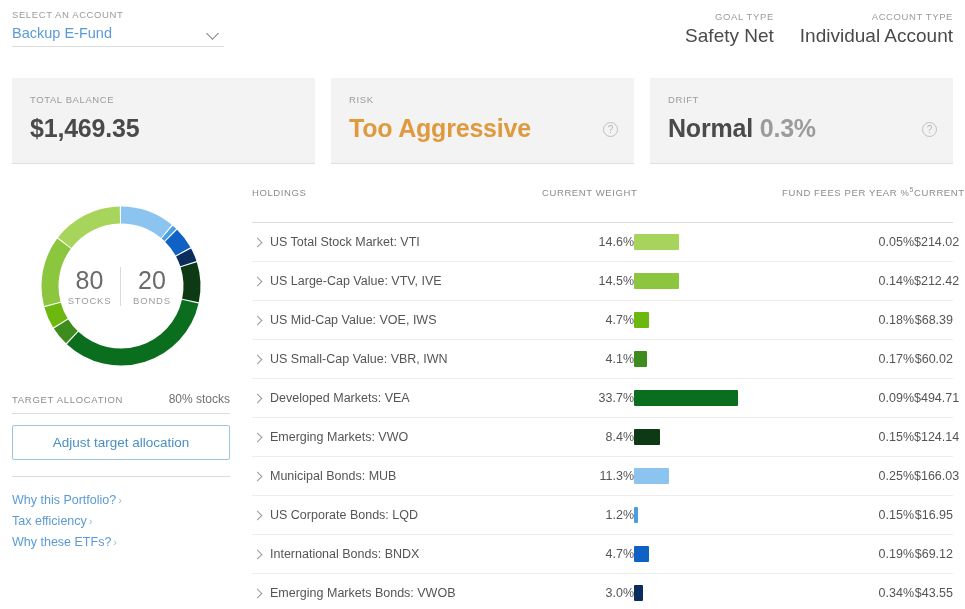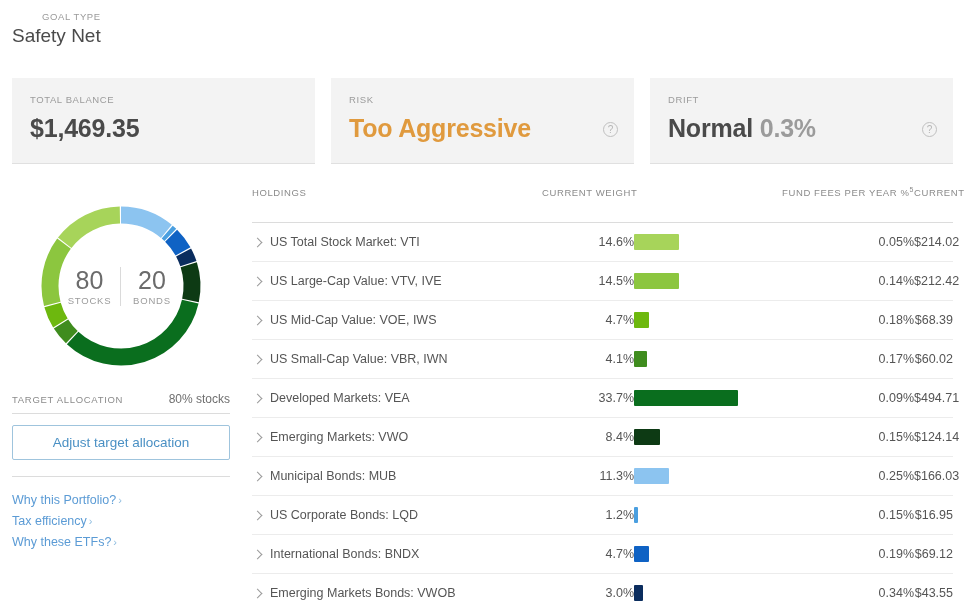--- a/index.html
+++ b/index.html
@@ -237,25 +237,36 @@
   }
   tr.total-row td.c-weight { color: #555; }
   tr.total-row td.c-fee { color: #555; }
   .sup { font-size: 7px; vertical-align: super; }
 </style>
 </head>
 <body>
 
 <div class="header">
 
+  <div class="acct-select">
+    <div class="kicker">SELECT AN ACCOUNT</div>
+    <div class="acct-row">
+      <span class="acct-name">Backup E-Fund</span>
+      <span class="chev-dn"></span>
+    </div>
+  </div>
 
   <div class="hdr-right">
     <div class="hdr-stat">
       <div class="kicker">GOAL TYPE</div>
       <div class="hdr-val">Safety Net</div>
+    </div>
+    <div class="hdr-stat">
+      <div class="kicker">ACCOUNT TYPE</div>
+      <div class="hdr-val">Individual Account</div>
     </div>
   </div>
 </div>
 
 <div class="cards">
 
   <div class="card">
     <div class="kicker">TOTAL BALANCE</div>
     <div class="card-val">$1,469.35</div>
   </div>

